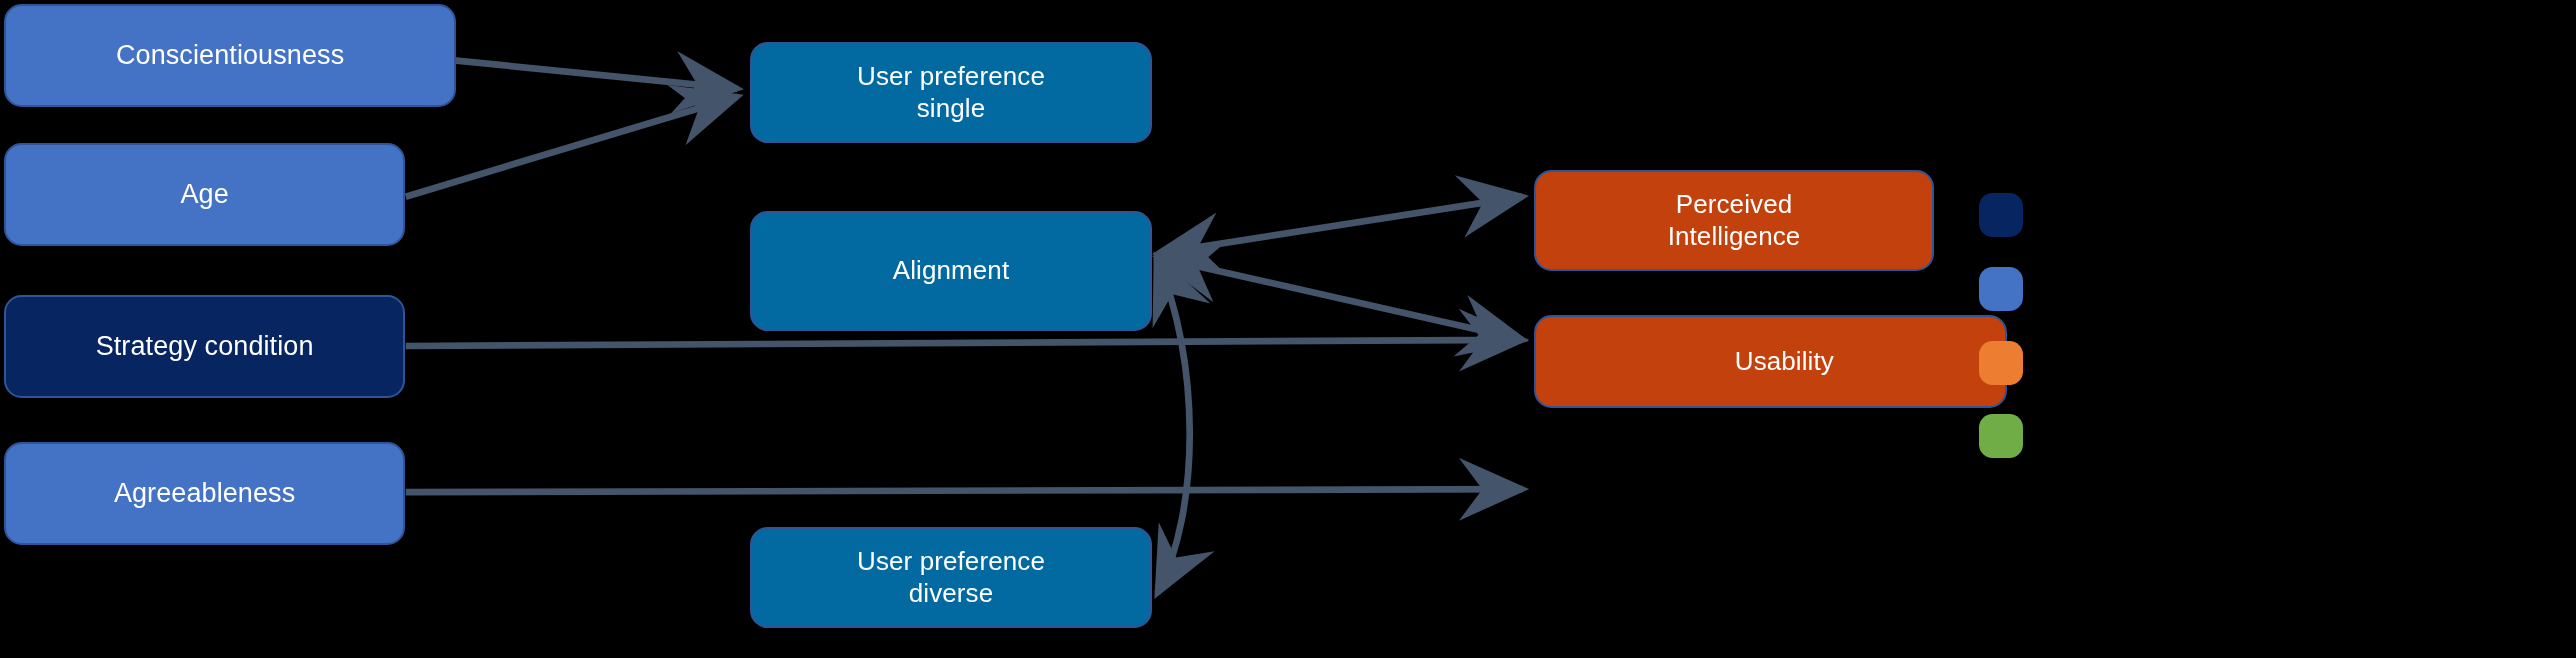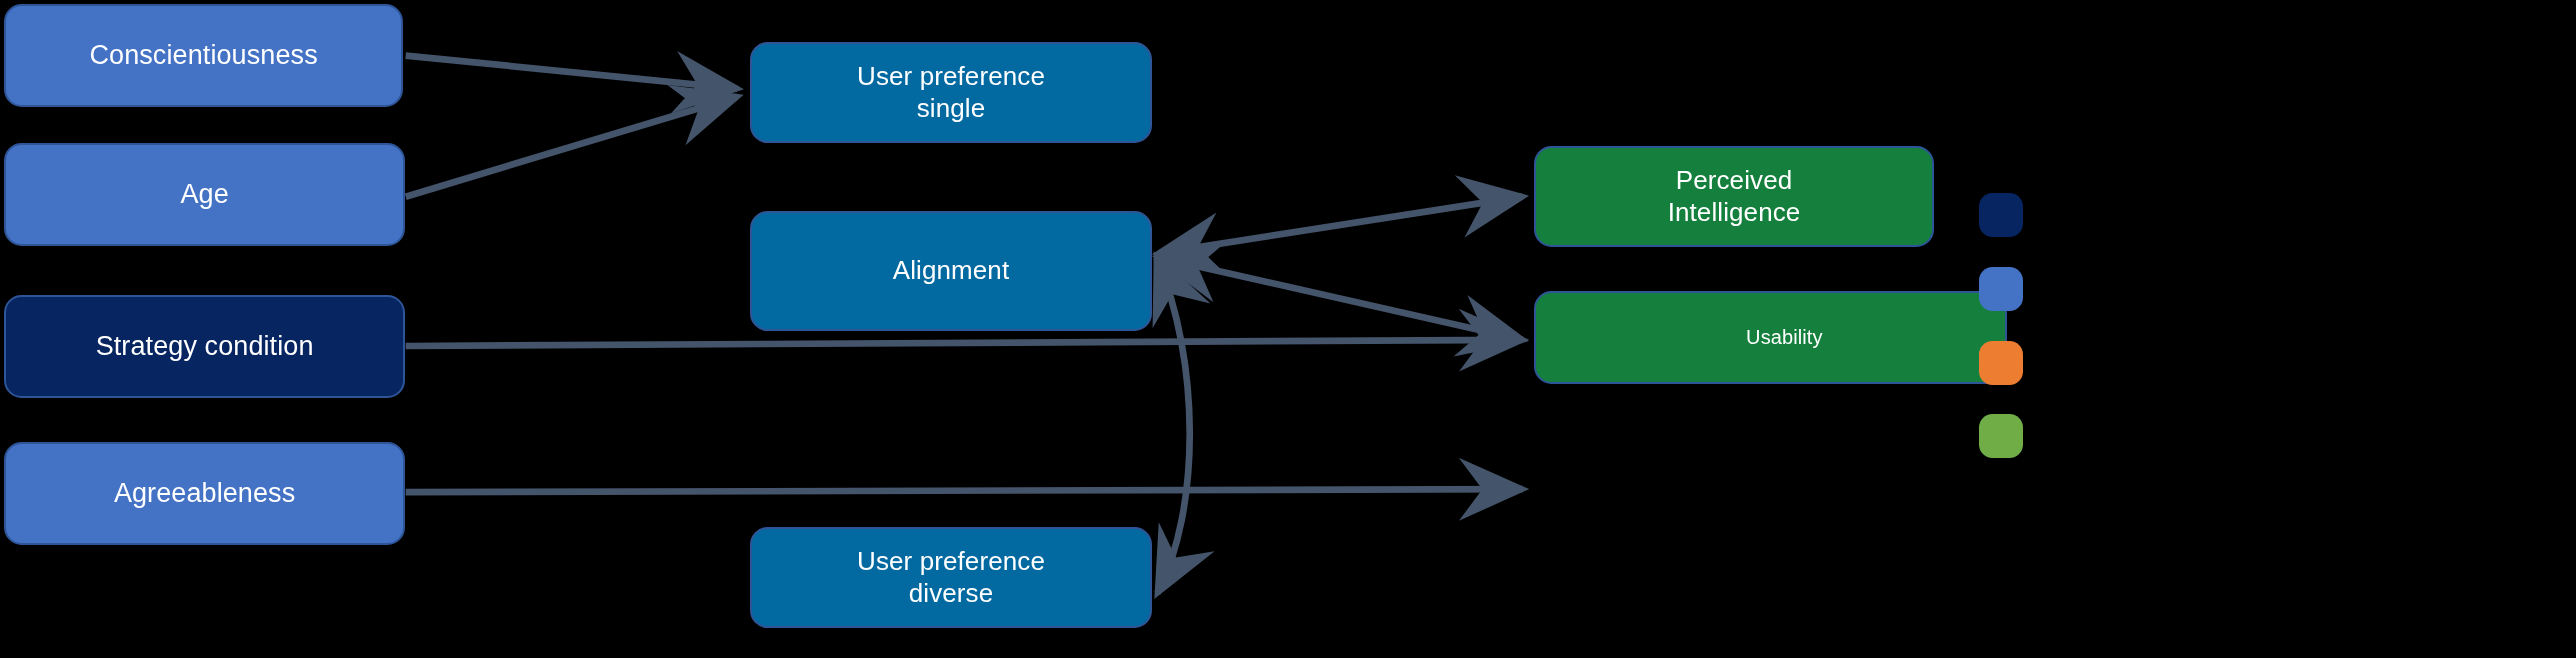--- a/index.html
+++ b/index.html
@@ -23,21 +23,21 @@
     line-height:1.22;
     font-weight:400;
     letter-spacing:0.1px;
     white-space:pre-line;
     padding:2.1px 9.3px;
     user-select:none;
   }
   .node.blue{   background:#4472C4; border:2.6px solid #2E5597; }
   .node.navy{   background:#072561; border:2.6px solid #2E5597; }
   .node.orange{ background:#0369a1; border:2.6px solid #2F5597; }
-  .node.green{  background:#15803d; border:2.6px solid #2E5597; }
+  .node.green{  background:#c2410c; border:2.6px solid #2E5597;margin-top:24px; }
 
   #edges{position:absolute;left:0;top:0;width:2633px;height:658px;pointer-events:none;}
 
   .legend-swatch{
     position:absolute;
     width:44px;height:44px;
     border-radius:13.4px;
   }
 </style>
 </head>
@@ -66,34 +66,34 @@
       <line x1="786" y1="956" x2="2955" y2="950" marker-end="url(#ah)"></line>
 
       <line x1="2248" y1="492" x2="2955" y2="382" marker-end="url(#ah)" marker-start="url(#ah-start)"></line>
 
       <line x1="2248" y1="500" x2="2955" y2="660" marker-end="url(#ah)" marker-start="url(#ah-start)"></line>
 
       <path d="M 2244,500 C 2330,700 2330,990 2246,1152" marker-end="url(#ah)" marker-start="url(#ah-start)"></path>
     </g>
   </svg>
 
-  <div class="node blue" style="left:4.1px;top:4.1px;width:399px;height:103px;font-size:27px;">Conscientiousness</div>
+  <div class="node blue" style="left:4.1px;top:4.1px;width:452px;height:103px;font-size:27px;">Conscientiousness</div>
   <div class="node navy" style="left:4.1px;top:295px;width:401px;height:103px;font-size:27px;">Strategy condition</div>
   <div class="node blue" style="left:4.1px;top:143px;width:401px;height:103px;font-size:27px;">Age</div>
   <div class="node blue" style="left:4.1px;top:442px;width:401px;height:103px;font-size:27px;">Agreeableness</div>
 
   <div class="node orange" style="left:750px;top:42px;width:402px;height:101px;font-size:26px;">User preference
 single</div>
   <div class="node orange" style="left:750px;top:211px;width:402px;height:120px;font-size:26px;">Alignment</div>
   <div class="node orange" style="left:750px;top:527px;width:402px;height:101px;font-size:26px;">User preference
 diverse</div>
 
   <div class="node green" style="left:1534px;top:146px;width:400px;height:101px;font-size:26px;">Perceived
 Intelligence</div>
-  <div class="node green" style="left:1534px;top:291px;width:473px;height:93px;font-size:20px;padding-left:37px;">Usability</div>
+  <div class="node green" style="left:1534px;top:291px;width:473px;height:93px;font-size:26px;padding-left:37px;">Usability</div>
 
   <div class="legend-swatch" style="left:1979px;top:193px;background:#072561;"></div>
   <div class="legend-swatch" style="left:1979px;top:267px;background:#4472C4;"></div>
   <div class="legend-swatch" style="left:1979px;top:341px;background:#ED7D31;"></div>
   <div class="legend-swatch" style="left:1979px;top:414px;background:#70AD47;"></div>
 
 </div>
 
 
 </body></html>

